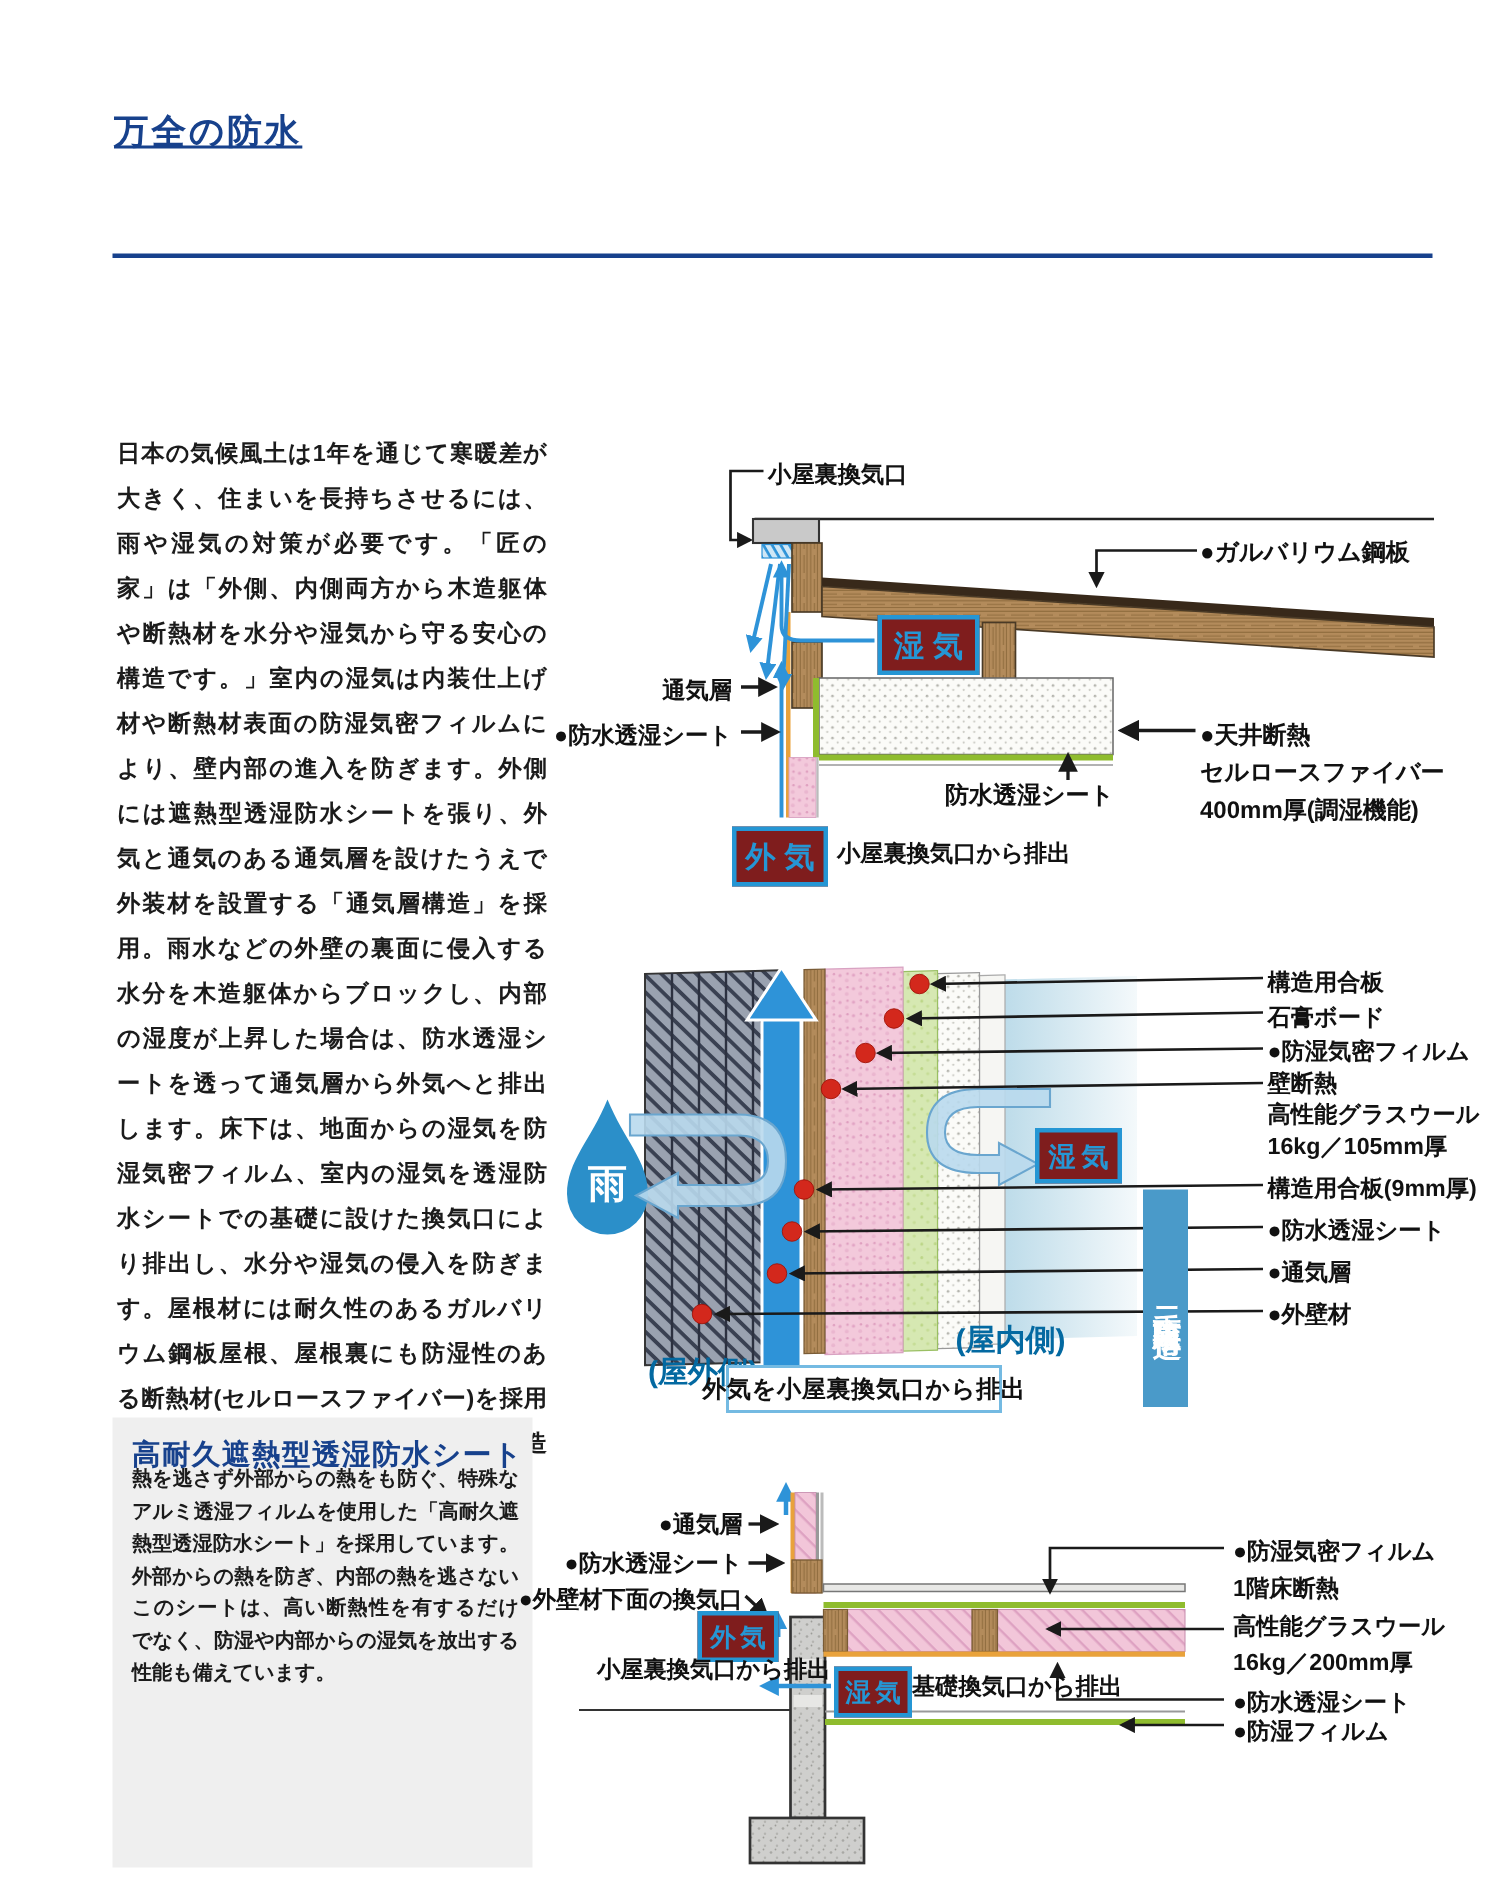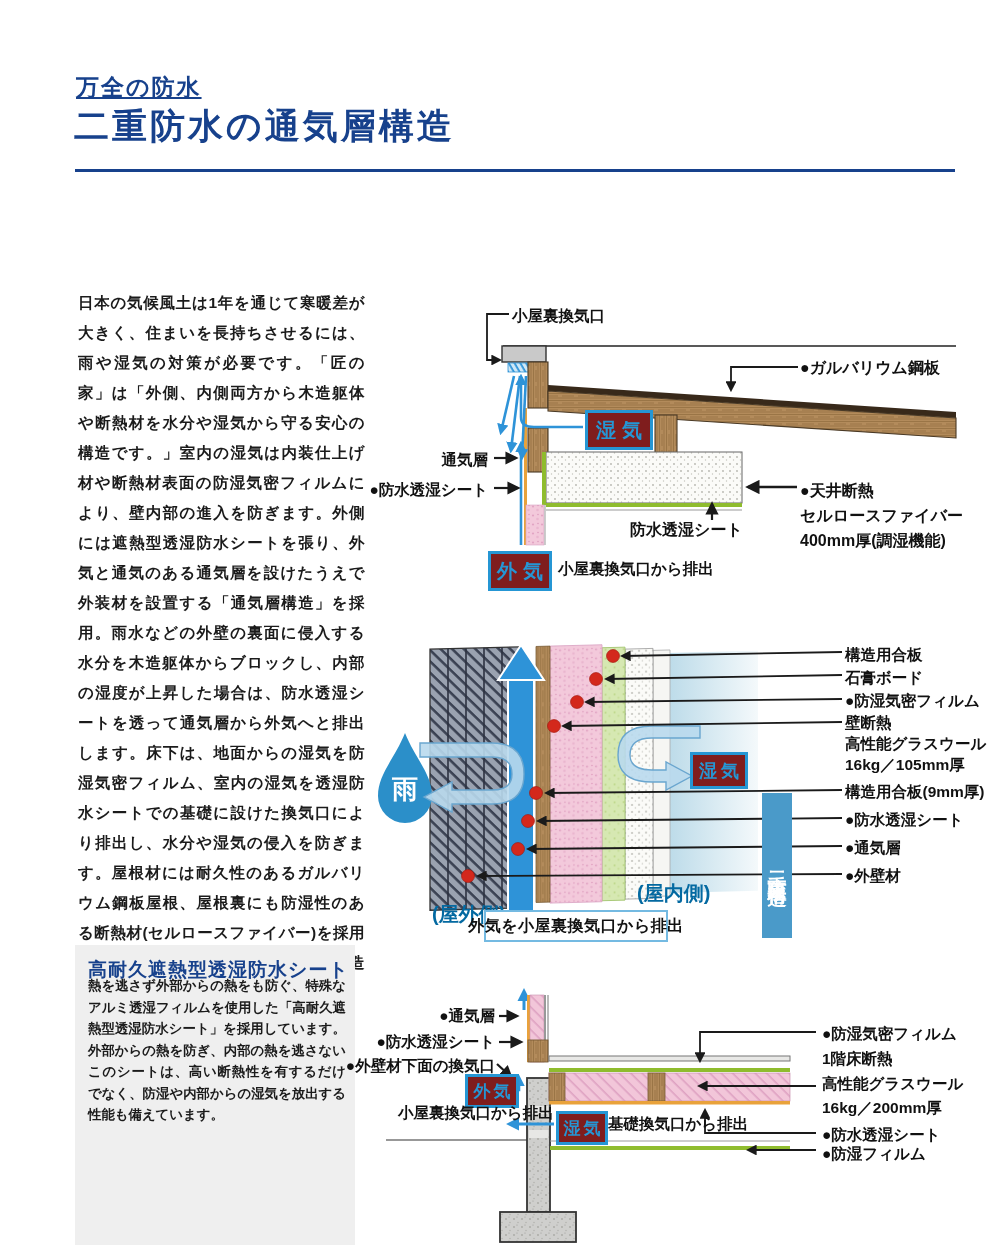--- a/index.html
+++ b/index.html
@@ -250,21 +250,20 @@
         <line x1="230" y1="1228" x2="322" y2="1140"></line>
       </g>
       <g stroke="#9aa0a8" stroke-width="2.4">
         <line x1="100" y1="1148" x2="332" y2="1148"></line>
           <line x1="100" y1="1188" x2="332" y2="1188"></line>
       </g>
     </g>
   </svg>
 
   <div class="txt navy eyebrow" style="left:76px;top:72px;">万全の防水</div>
-  <div class="txt navy h1" style="left:74px;top:103px;">二重防水の通気層構造</div>
   <div class="rule" style="left:75px;top:169px;width:880px;"></div>
 
   <p class="intro" style="left:78px;top:288px;margin:0;">日本の気候風土は1年を通じて寒暖差が大きく、住まいを長持ちさせるには、雨や湿気の対策が必要です。「匠の家」は「外側、内側両方から木造躯体や断熱材を水分や湿気から守る安心の構造です。」室内の湿気は内装仕上げ材や断熱材表面の防湿気密フィルムにより、壁内部の進入を防ぎます。外側には遮熱型透湿防水シートを張り、外気と通気のある通気層を設けたうえで外装材を設置する「通気層構造」を採用。雨水などの外壁の裏面に侵入する水分を木造躯体からブロックし、内部の湿度が上昇した場合は、防水透湿シートを透って通気層から外気へと排出します。床下は、地面からの湿気を防湿気密フィルム、室内の湿気を透湿防水シートでの基礎に設けた換気口により排出し、水分や湿気の侵入を防ぎます。屋根材には耐久性のあるガルバリウム鋼板屋根、屋根裏にも防湿性のある断熱材(セルロースファイバー)を採用し、外気と通気のある小屋裏換気構造で、水分や湿気の侵入を許しません。</p>
 
   <aside class="sidebar" style="left:75px;top:945px;width:280px;height:300px;">
     <h3 class="sb-title navy" style="left:13px;top:-7px;">高耐久遮熱型透湿防水シート</h3>
     <p class="sb-body" style="left:13px;top:30px;margin:0;">熱を逃さず外部からの熱をも防ぐ、特殊なアルミ透湿フィルムを使用した「高耐久遮熱型透湿防水シート」を採用しています。外部からの熱を防ぎ、内部の熱を逃さないこのシートは、高い断熱性を有するだけでなく、防湿や内部からの湿気を放出する性能も備えています。</p>
   </aside>
 
   <div class="txt lbl" style="left:512px;top:306px;">小屋裏換気口</div>

